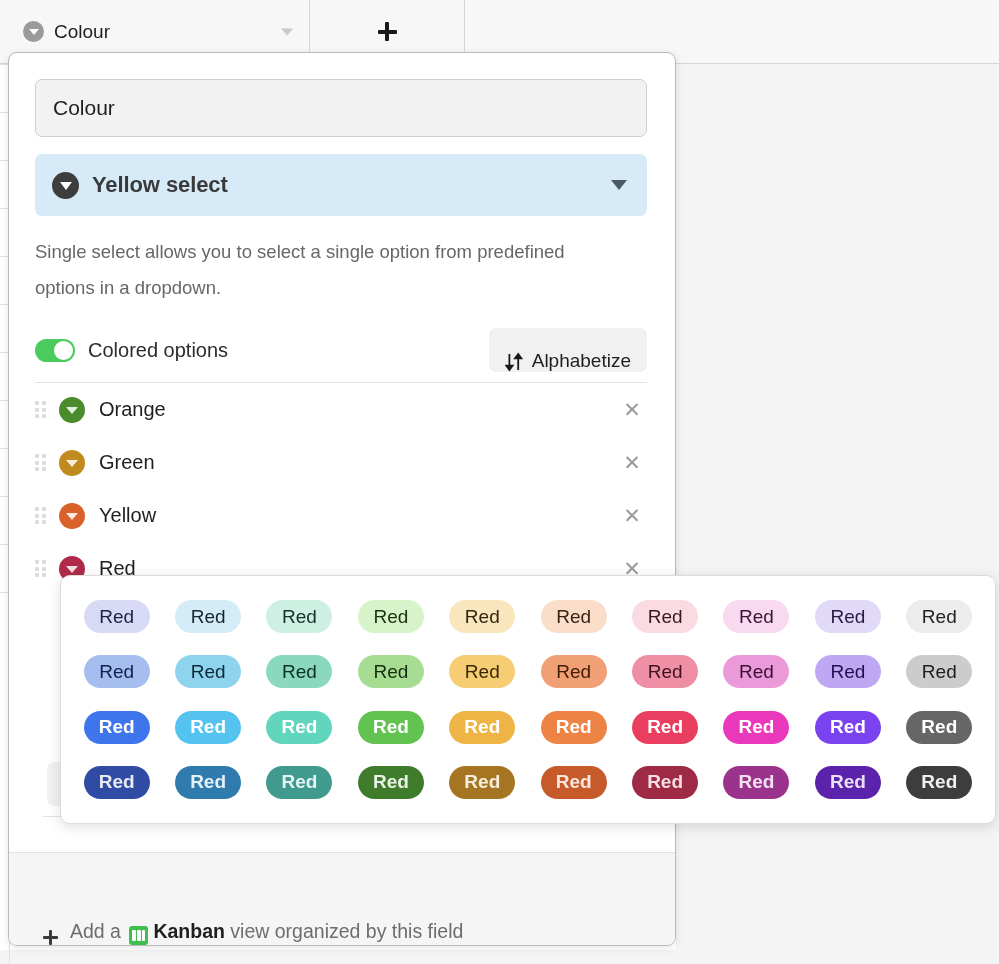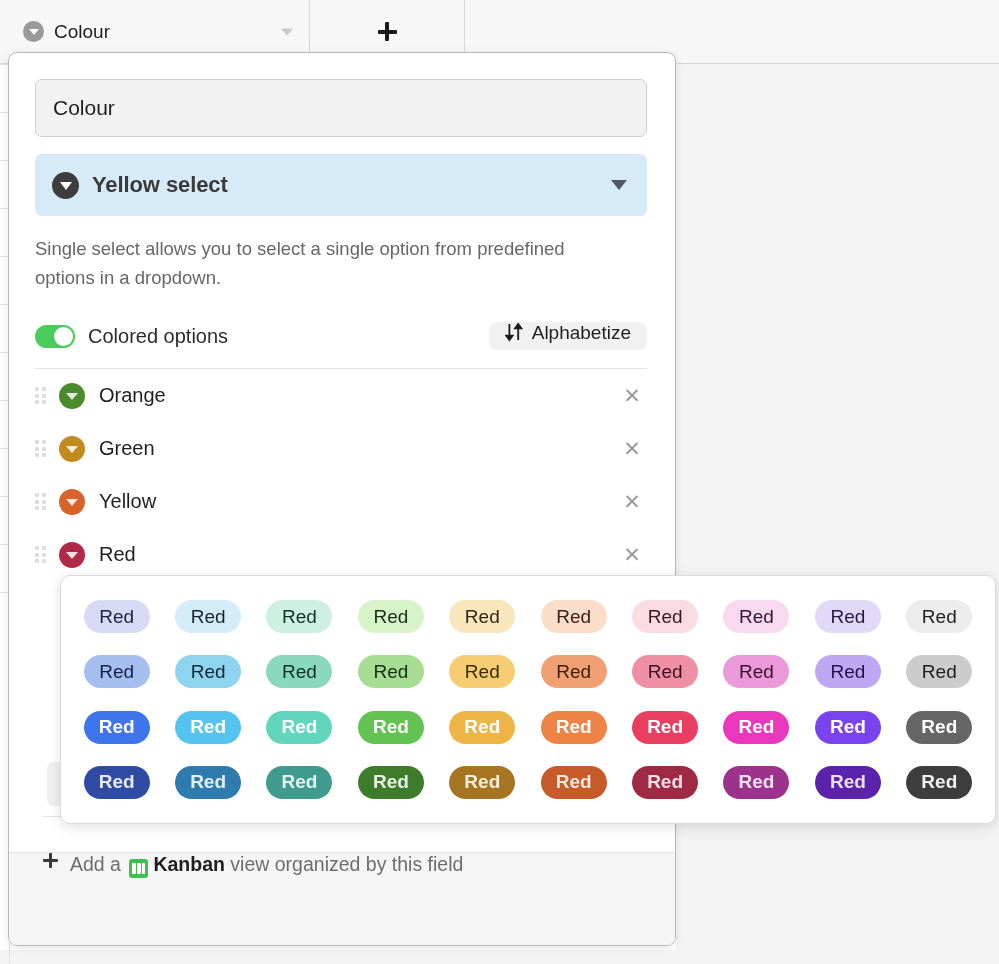--- a/index.html
+++ b/index.html
@@ -124,44 +124,44 @@
   .type-caret {
     position: absolute; right: 20px; top: 50%; transform: translateY(-50%);
     width: 0; height: 0;
     border-left: 8px solid transparent;
     border-right: 8px solid transparent;
     border-top: 10px solid #4c5a66;
   }
 
   .type-desc {
     margin-top: 18px; width: 560px;
-    font-size: 18.5px; line-height: 29px; color: #676767;
+    font-size: 18.5px; line-height: 36px; color: #676767;
   }
 
   .options-toolbar {
     margin-top: 22px;
     width: 612px; height: 44px;
     display: flex; align-items: center; justify-content: space-between;
   }
   .toggle-wrap { display: flex; align-items: center; text-align: right; }
   .toggle {
     width: 40px; height: 23px; border-radius: 12px; background: #4ccb5d;
     position: relative; flex: none; margin-right: 13px;
   }
   .toggle .knob {
     position: absolute; right: 2px; top: 2px;
     width: 19px; height: 19px; border-radius: 50%; background: #ffffff;
   }
   .toggle-label { font-size: 20px; color: #2c2c2c; }
 
   .alphabetize-btn {
-    height: 28px;
+    height: 44px;
     background: #f1f1f1;
     border-radius: 7px;
-    display: flex; align-items: flex-start;
+    display: flex; align-items: flex-end;
     padding: 0 16px;
     font-size: 19px; color: #1f1f1f;
   }
   .sort-icon {
     display: inline-block; width: 18px; height: 20px; margin-right: 9px;
     position: relative; flex: none;
   }
   .sort-icon svg { display: block; }
 
   .divider { width: 612px; height: 1px; background: #e4e4e4; margin-top: 10px; }
@@ -232,21 +232,21 @@
   }
   .actions-rule {
     position: absolute; left: 0; top: 828px; width: 668px; height: 1px; background: #e7e7e7;
   }
 
   
   .kanban-footer {
     position: absolute; left: 0; bottom: 0; width: 668px; height: 93px;
     background: #f5f5f5;
     border-top: 1px solid #e2e2e2;
-    display: flex; align-items: flex-start;
+    display: flex; align-items: flex-end;
     padding-left: 34px;
   }
   .kanban-plus {
     position: relative; width: 15px; height: 15px; flex: none; margin-right: 12px;
   }
   .kanban-plus::before, .kanban-plus::after {
     content: ""; position: absolute; background: #3a3a3a; border-radius: 1px;
   }
   .kanban-plus::before { left: 0; top: 5.5px; width: 15px; height: 3.4px; }
   .kanban-plus::after  { top: 0; left: 5.5px; height: 15px; width: 3.4px; }

